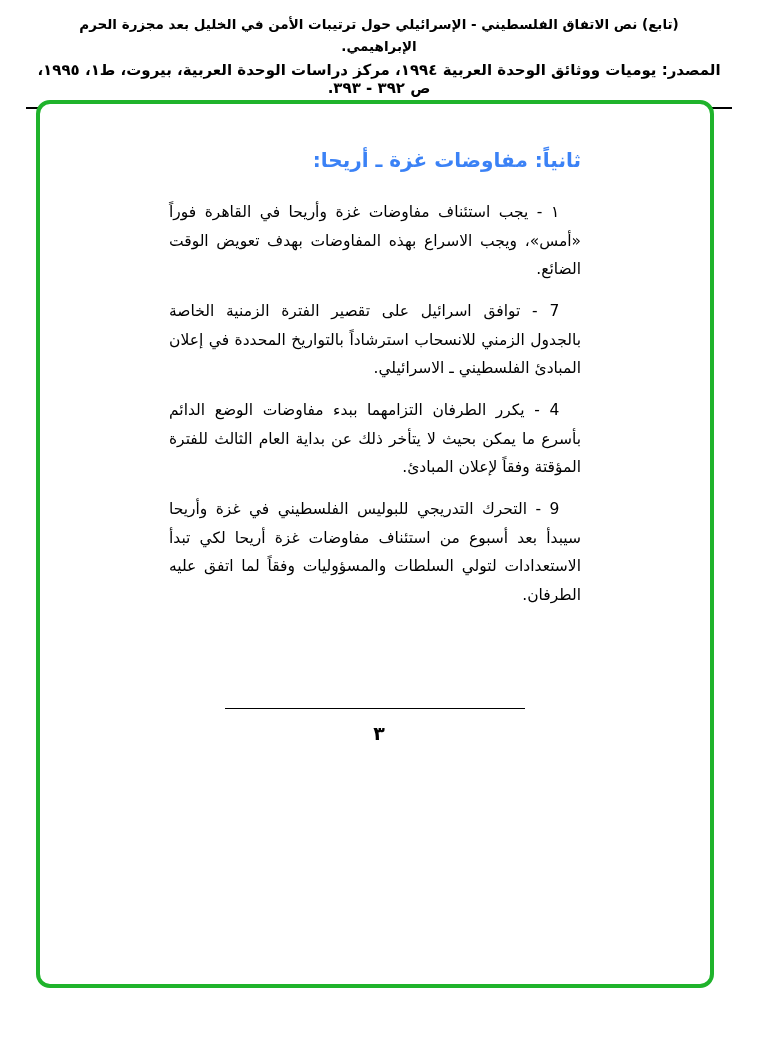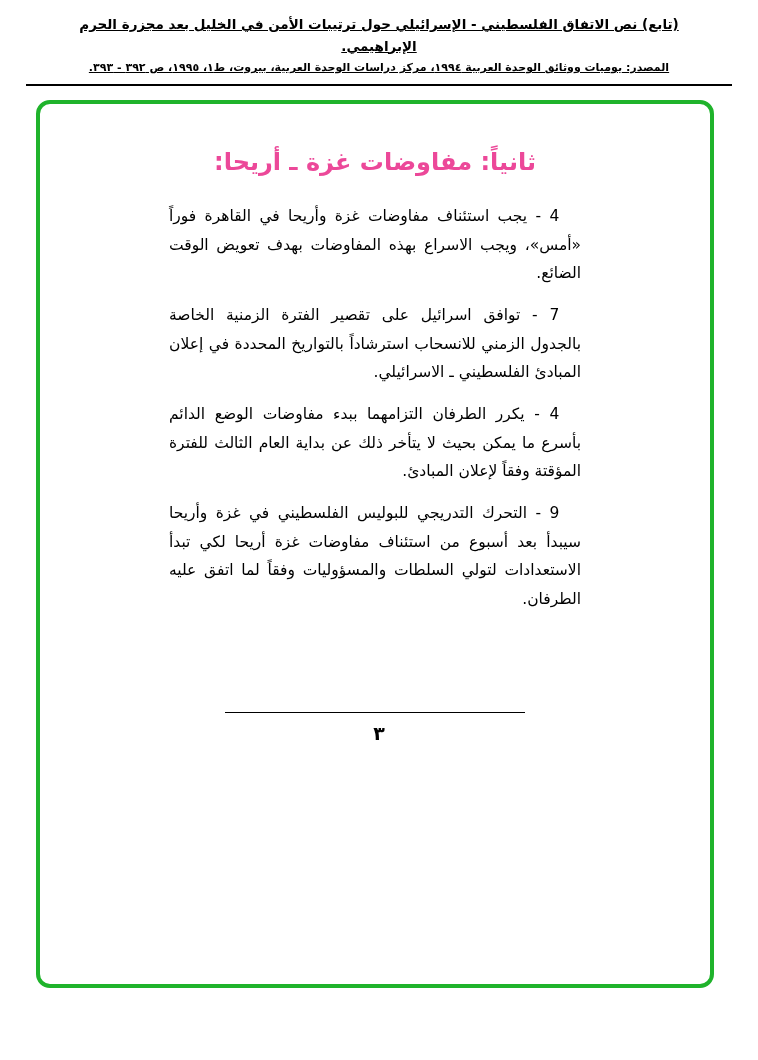--- a/index.html
+++ b/index.html
@@ -9,35 +9,34 @@
     width: 758px;
     height: 1060px;
     font-family: "DejaVu Sans", sans-serif;
     overflow: hidden;
   }
   .page {
     position: relative;
     width: 758px;
     height: 760px;
     direction: rtl;
-    text-decoration: underline;
   }
   .header {
     padding-top: 14px;
     text-align: center;
   }
   .header-line1 {
     font-size: 13.5px;
     font-weight: bold;
     color: #000;
     line-height: 1.6;
     padding: 0 40px;
   }
   .header-line2 {
-    font-size: 11px;
+    font-size: 15px;
     font-weight: bold;
     color: #000;
     margin-top: 4px;
     padding: 0 28px;
   }
   .header-divider {
     border: none;
     border-top: 2px solid #000;
     margin: 10px 26px 0 26px;
   }
@@ -52,24 +51,23 @@
     background: #ffffff;
     box-sizing: border-box;
   }
   .box-content {
     width: 412px;
     margin: 0 auto;
     padding-top: 44px;
     direction: rtl;
   }
   .box-title {
-    font-size: 24px;
+    font-size: 20px;
     font-weight: bold;
-    color: #ec4899;
-    text-align: center;
+    color: #3b82f6;
     margin: 0 0 26px 0;
   }
   .box-paragraph {
     font-size: 15.5px;
     color: #000;
     line-height: 1.85;
     text-align: justify;
     text-justify: inter-word;
     direction: rtl;
     margin: 0 0 13px 0;
@@ -101,21 +99,21 @@
     <div class="header-line1">(تابع) نص الاتفاق الفلسطيني - الإسرائيلي حول ترتيبات الأمن في الخليل بعد مجزرة الحرم الإبراهيمي.</div>
     <div class="header-line2">المصدر: يوميات ووثائق الوحدة العربية ١٩٩٤، مركز دراسات الوحدة العربية، بيروت، ط١، ١٩٩٥، ص ٣٩٢ - ٣٩٣.</div>
   </div>
 
   <hr class="header-divider">
 
   <div class="green-box">
     <div class="box-content">
       <h2 class="box-title">ثانياً:  مفاوضات غزة ـ أريحا:</h2>
 
-      <p class="box-paragraph">4 - يجب استئناف مفاوضات غزة وأريحا في القاهرة فوراً «أمس»، ويجب الاسراع بهذه المفاوضات بهدف تعويض الوقت الضائع.</p>
+      <p class="box-paragraph">١ - يجب استئناف مفاوضات غزة وأريحا في القاهرة فوراً «أمس»، ويجب الاسراع بهذه المفاوضات بهدف تعويض الوقت الضائع.</p>
       <p class="box-paragraph">7 - توافق اسرائيل على تقصير الفترة الزمنية الخاصة بالجدول الزمني للانسحاب استرشاداً بالتواريخ المحددة في إعلان المبادئ الفلسطيني ـ الاسرائيلي.</p>
       <p class="box-paragraph">4 - يكرر الطرفان التزامهما ببدء مفاوضات الوضع الدائم بأسرع ما يمكن بحيث لا يتأخر ذلك عن بداية العام الثالث للفترة المؤقتة وفقاً لإعلان المبادئ.</p>
       <p class="box-paragraph">9 - التحرك التدريجي للبوليس الفلسطيني في غزة وأريحا سيبدأ بعد أسبوع من استئناف مفاوضات غزة أريحا لكي تبدأ الاستعدادات لتولي السلطات والمسؤوليات وفقاً لما اتفق عليه الطرفان.</p>
 
       <hr class="footnote-divider">
     </div>
   </div>
 
   <div class="page-number">٣</div>
 

